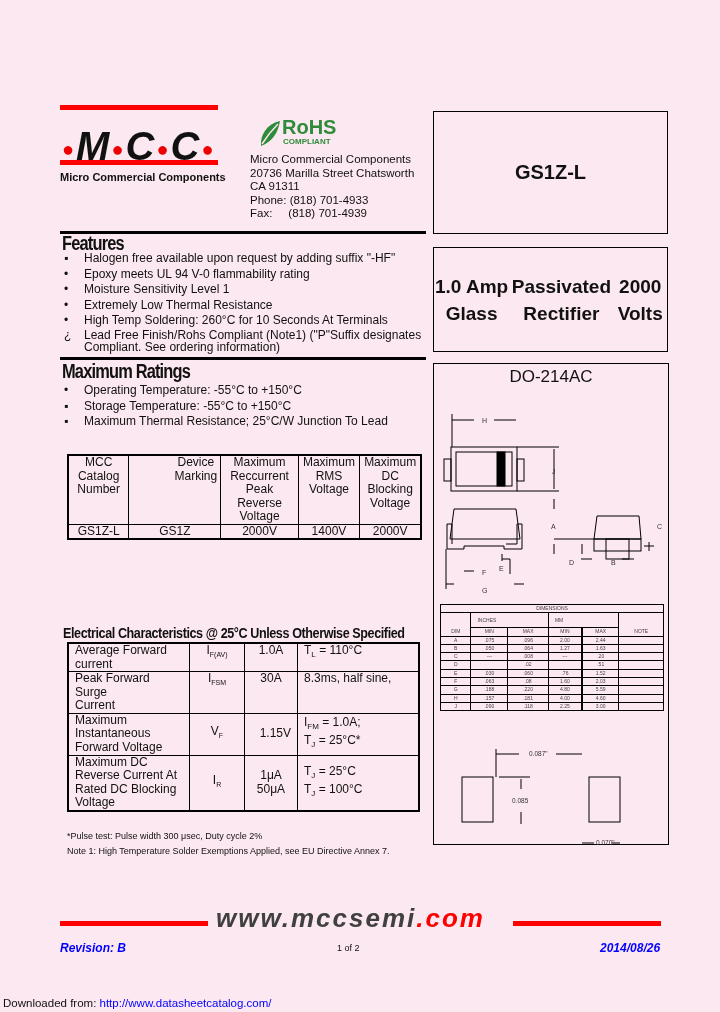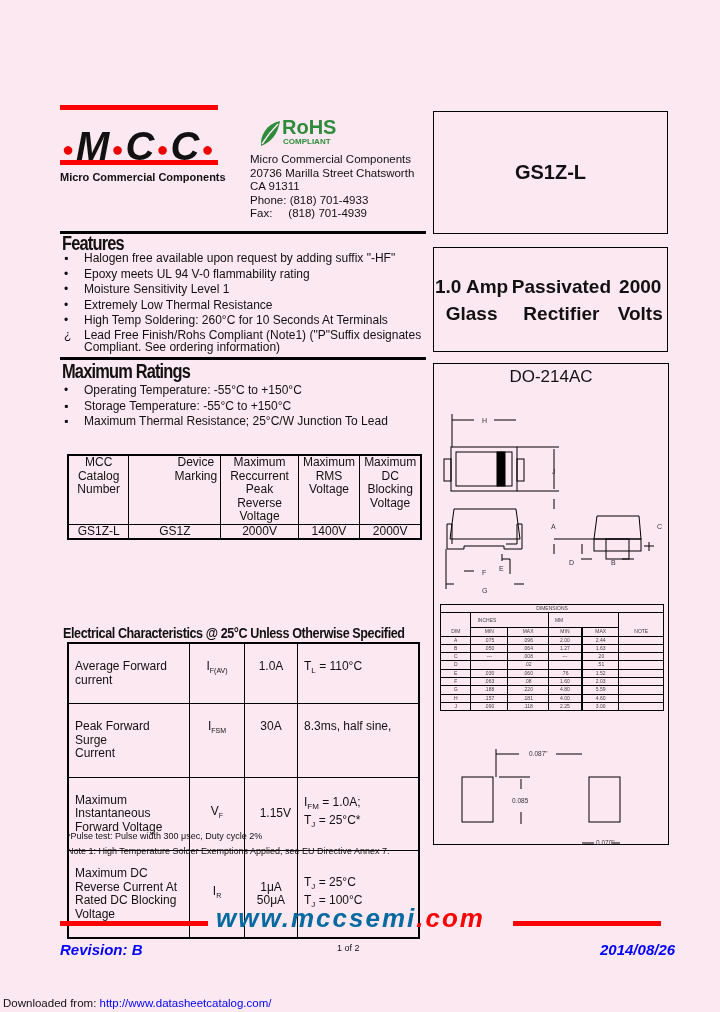--- a/index.html
+++ b/index.html
@@ -9,26 +9,26 @@
   .logo-text{font-family:"Liberation Sans",sans-serif;font-weight:bold;font-style:italic;font-size:40px;letter-spacing:2px;color:#111;margin-top:12px;}
   .logo-dot{color:#e00;font-style:normal;font-size:20px;vertical-align:middle;}
   .small{font-size:11.5px;line-height:13.5px;}
   .hr{background:#000;height:3px;}
   .heading{font-family:"Liberation Sans",sans-serif;font-weight:bold;font-size:20px;letter-spacing:-1px;transform:scaleX(0.82);transform-origin:left;}
   ul.feat{list-style:none;margin:0;padding:0;}
   ul.feat li{font-size:12px;line-height:15.5px;position:relative;padding-left:24px;}
   ul.feat li .bul{position:absolute;left:4px;top:0;}
   table{border-collapse:collapse;}
   .rt td,.rt th{border:1px solid #000;font-size:12px;line-height:13.5px;text-align:center;font-weight:normal;padding:0 2px;vertical-align:top;}
-  .et td{border:1px solid #000;font-size:12px;line-height:13.5px;padding:16px 6px;vertical-align:top;}
+  .et td{border:1px solid #000;font-size:12px;line-height:13.5px;padding:0 6px;vertical-align:top;}
   .box{border:1px solid #000;}
   .big{font-weight:bold;font-size:19px;text-align:center;}
   .dim td{border:1px solid #000;font-size:5px;line-height:7.3px;text-align:center;color:#444;padding:0;}
   .footer-url{font-family:"Liberation Sans",sans-serif;font-weight:bold;font-style:italic;font-size:26px;letter-spacing:2px;}
-  .blue-it{color:#00f;font-weight:bold;font-style:italic;font-size:15px;}
+  .blue-it{color:#00f;font-weight:bold;font-style:italic;font-size:12px;}
 </style>
 </head>
 <body>
 
 <div class="abs redbar" style="left:60px;top:105px;width:158px;"></div>
 <div class="abs logo-text" style="left:62px;top:110px;width:160px;height:50px;line-height:48px;">
   <span class="logo-dot">●</span><span>M</span><span class="logo-dot">●</span><span>C</span><span class="logo-dot">●</span><span>C</span><span class="logo-dot">●</span>
 </div>
 <div class="abs redbar" style="left:60px;top:160px;width:158px;"></div>
 <div class="abs" style="left:60px;top:171px;font-size:11px;font-weight:bold;">Micro Commercial Components</div>
@@ -294,21 +294,21 @@
     <g font-family="Liberation Sans, sans-serif" font-size="6.5" fill="#333">
       <text x="95" y="12">0.087"</text>
       <text x="78" y="59">0.085</text>
       <text x="162" y="101">0.070"</text>
     </g>
   </svg>
 </div>
 
 <div class="abs redbar" style="left:60px;top:921px;width:148px;height:5px;"></div>
 <div class="abs footer-url" style="left:216px;top:903px;">
-  <span style="color:#0369a1;">www.mccsemi</span><span style="color:#f00;">.com</span>
+  <span style="color:#404040;">www.mccsemi</span><span style="color:#f00;">.com</span>
 </div>
 <div class="abs redbar" style="left:513px;top:921px;width:148px;height:5px;"></div>
 
 <div class="abs blue-it" style="left:60px;top:941px;">Revision: B</div>
 <div class="abs" style="left:337px;top:943px;font-size:9px;">1 of 2</div>
 <div class="abs blue-it" style="left:600px;top:941px;">2014/08/26</div>
 
 <div class="abs" style="left:3px;top:997px;font-size:11.5px;">
   <span>Downloaded from: </span><span style="color:#00f;">http://www.datasheetcatalog.com/</span>
 </div>

